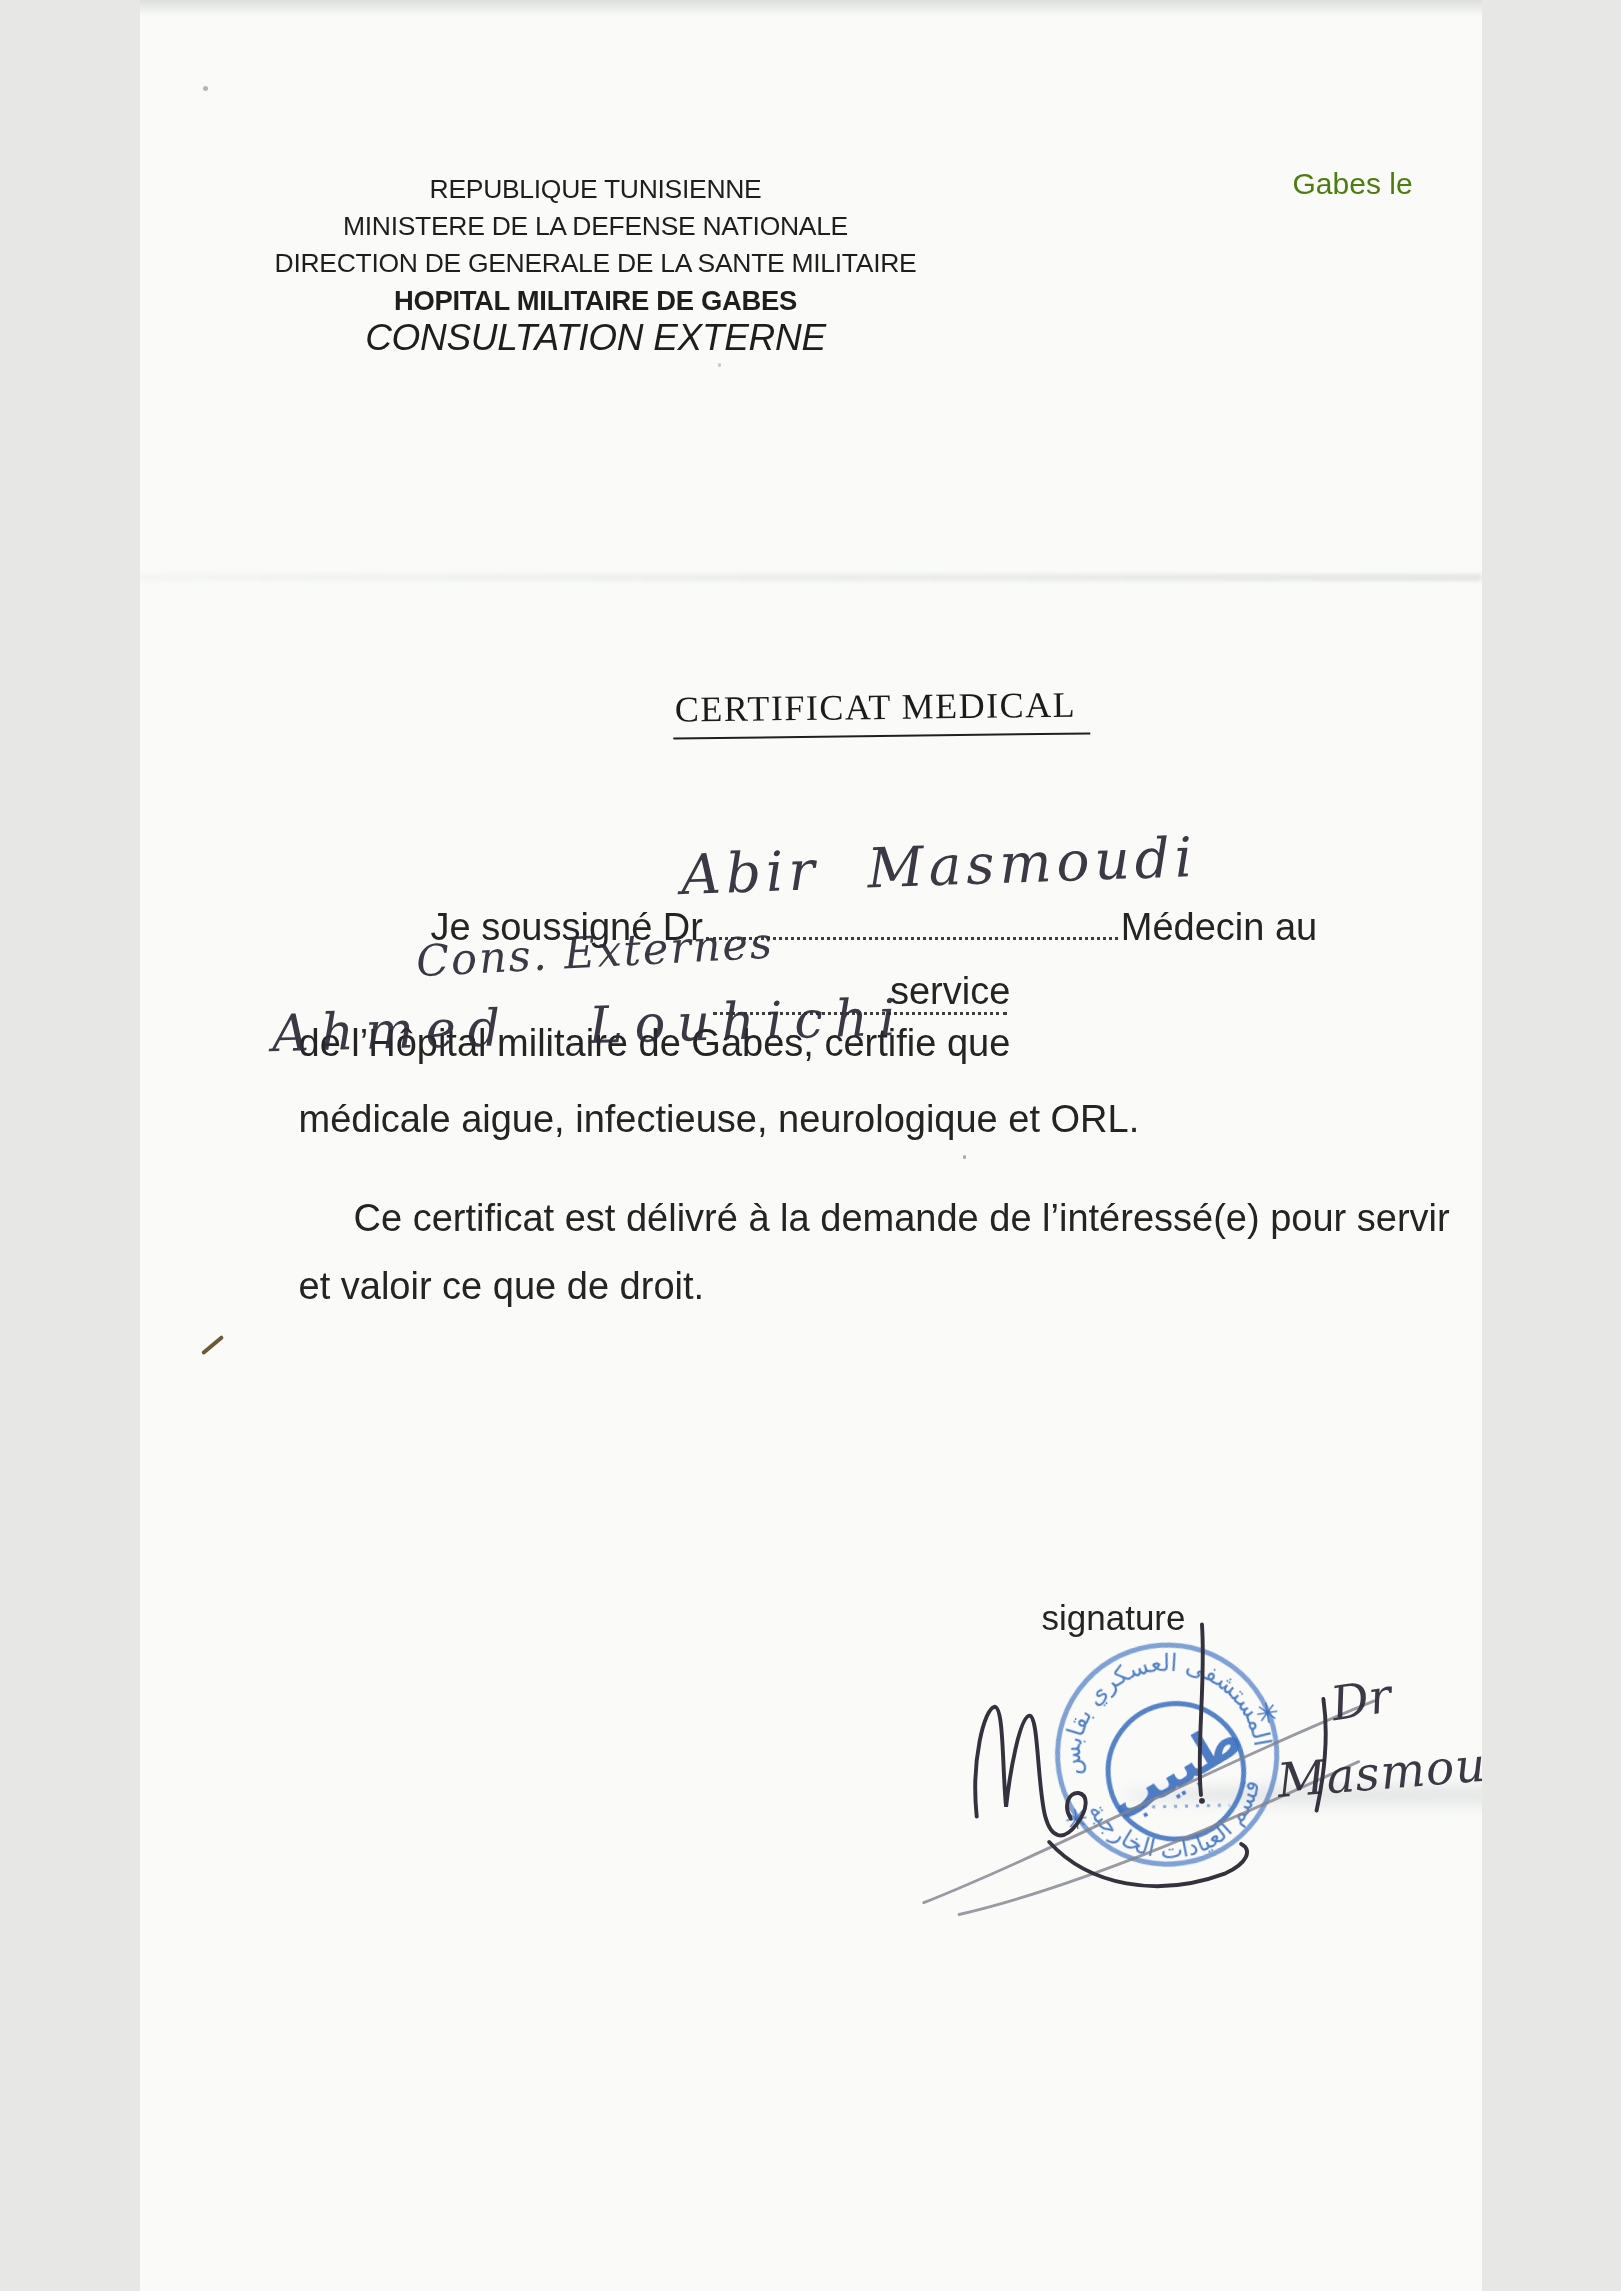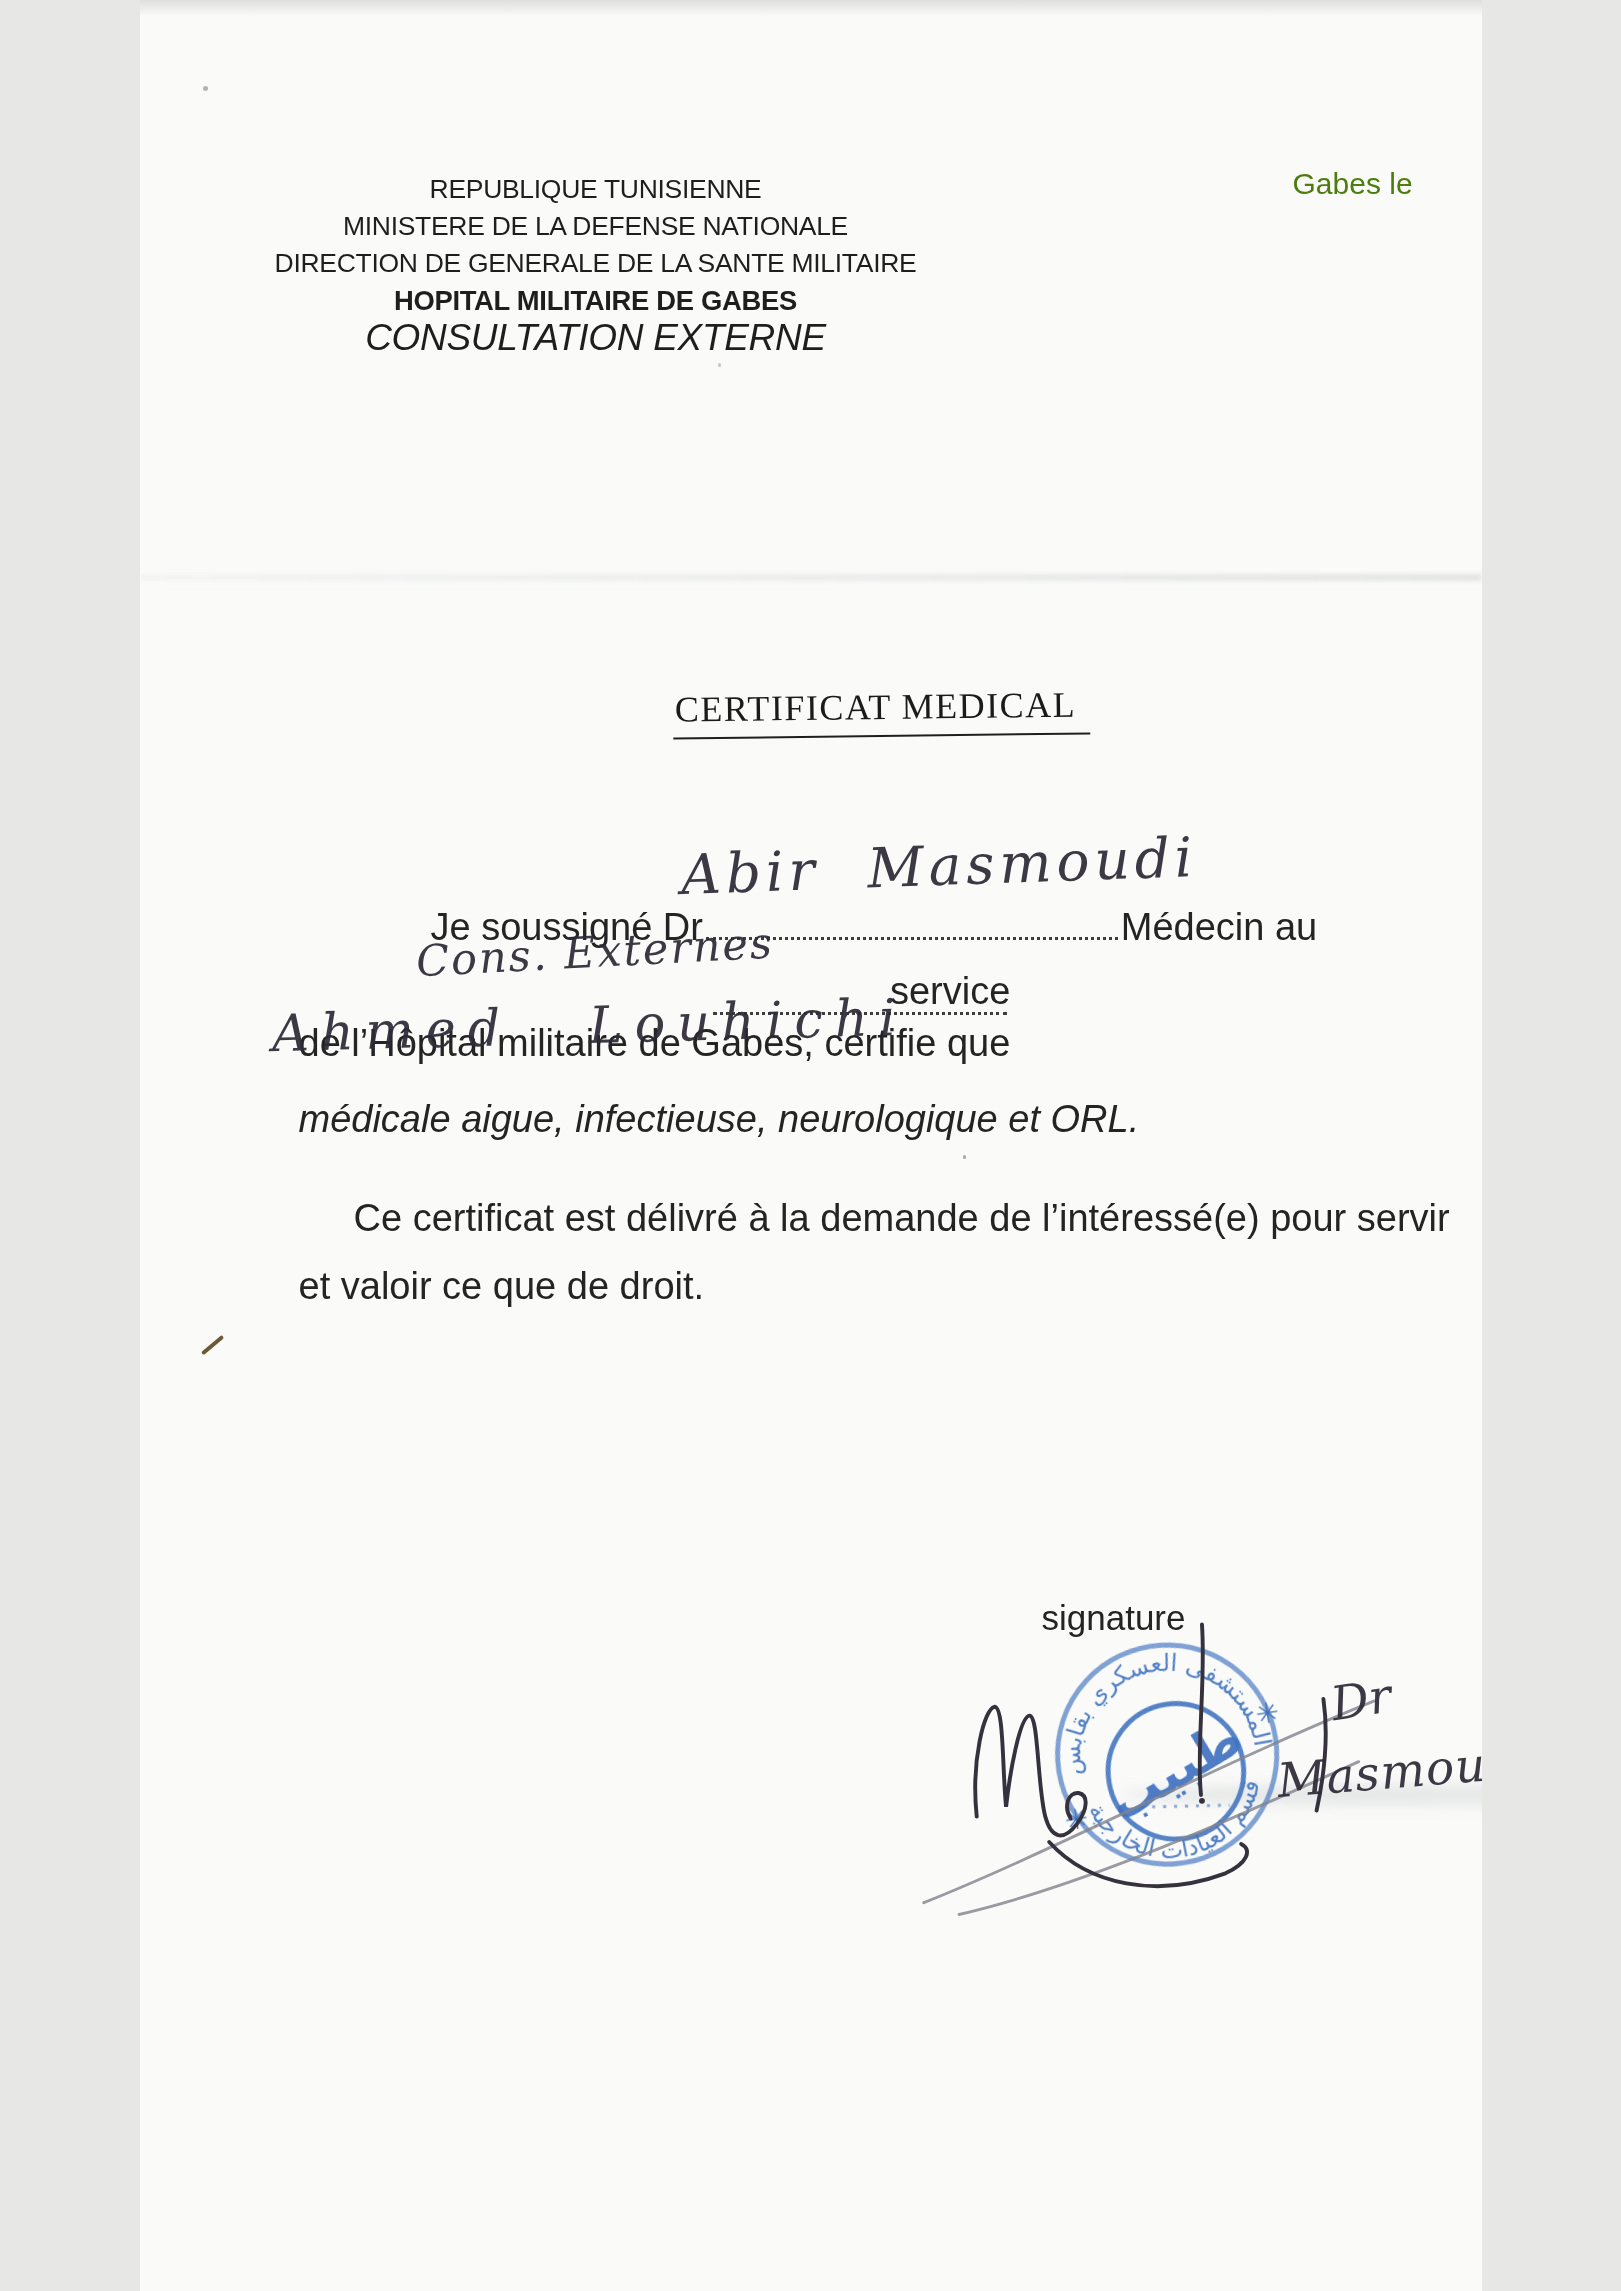--- a/index.html
+++ b/index.html
@@ -99,21 +99,21 @@
     <span>Médecin au</span>
   </div>
 
   <div class="line" style="left:159px; top:971px;flex-direction:column;">
     <span>service</span>
     <span class="dots" style="width:294px;"></span>
     <span>de l’Hôpital militaire de Gabes, certifie que</span>
   </div>
 
 
-  <div class="line" style="left:159px; top:1099px;font-style:italic;">
+  <div class="line" style="left:159px; top:1099px;">
     <span>médicale aigue, infectieuse, neurologique et ORL.</span>
   </div>
 
   <div class="line" style="left:214px; top:1198px;align-items:flex-end;">
     <span>Ce certificat est délivré à la demande de l’intéressé(e) pour servir</span>
   </div>
   <div class="line" style="left:159px; top:1266px;">
     <span>et valoir ce que de droit.</span>
   </div>
 

